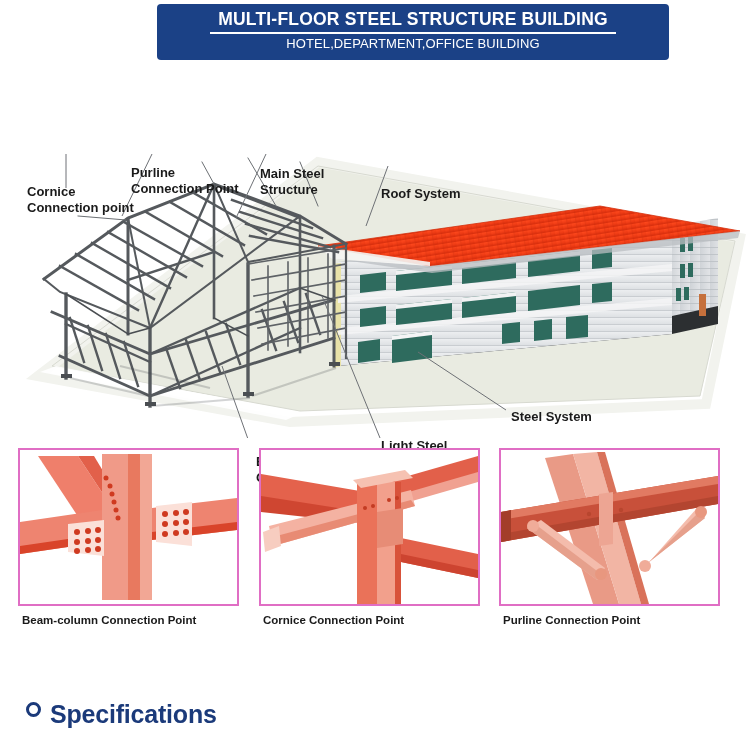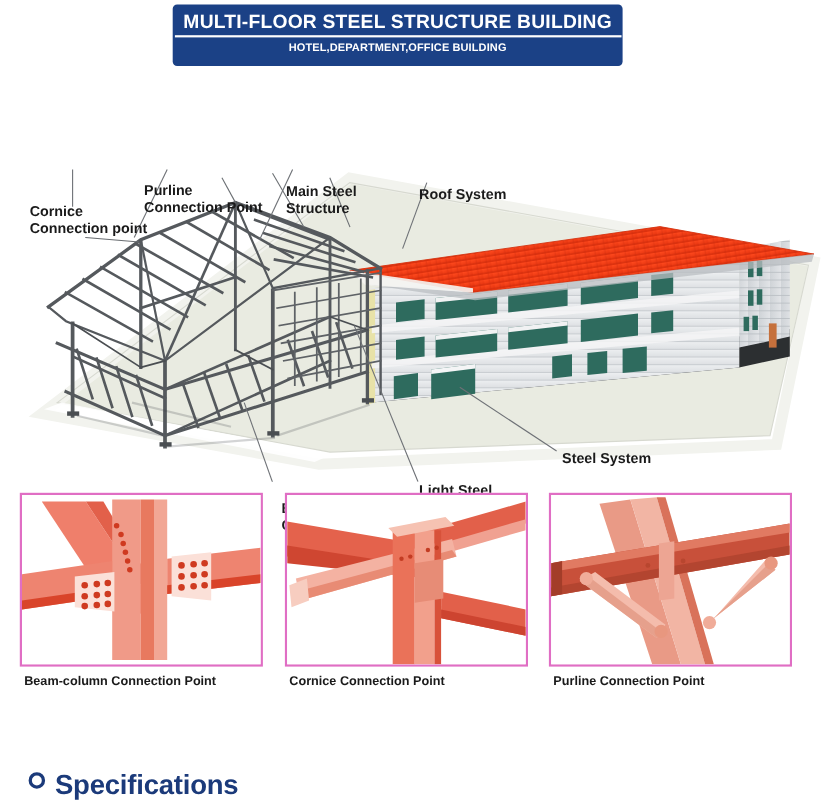--- a/index.html
+++ b/index.html
@@ -19,21 +19,21 @@
   
   .banner-wrap {
     position: absolute;
     left: 0; top: 0;
     width: 750px;
     height: 70px;
   }
   .banner {
     position: absolute;
     left: 157px; top: 4px;
-    width: 409px;
+    width: 512px;
     height: 56px;
     background: #1b4186;
     border-radius: 4px;
     box-sizing: border-box;
     padding-top: 5px;
     text-align: center;
   }
   .banner-title {
     color: #ffffff;
     font-size: 17.5px;
@@ -43,22 +43,22 @@
     white-space: nowrap;
   }
   .banner-rule {
     width: 406px;
     height: 2px;
     background: #ffffff;
     margin: 2px auto 3px auto;
   }
   .banner-sub {
     color: #ffffff;
-    font-size: 10px;
-    font-weight: bold;
+    font-size: 13px;
+    font-weight: normal;
     letter-spacing: 0.1px;
     line-height: 14px;
     white-space: nowrap;
   }
 
   
   .hero {
     position: absolute;
     left: 0; top: 66px;
     width: 750px;
@@ -70,21 +70,21 @@
     position: absolute;
     font-size: 13px;
     font-weight: bold;
     line-height: 15.5px;
     color: #1a1a1a;
     white-space: pre-line;
   }
   .c-cornice   { left: 27px;  top: 118px; }
   .c-purline   { left: 131px; top: 99px;  }
   .c-main      { left: 260px; top: 100px; }
-  .c-roof      { left: 381px; top: 103px; }
+  .c-roof      { left: 381px; top: 120px; }
   .c-wall      { left: 511px; top: 343px; }
   .c-light     { left: 381px; top: 372px; }
   .c-beamcol   { left: 256px; top: 388px; }
 
   
   .panels {
     position: absolute;
     left: 0; top: 448px;
     width: 750px;
     height: 190px;

